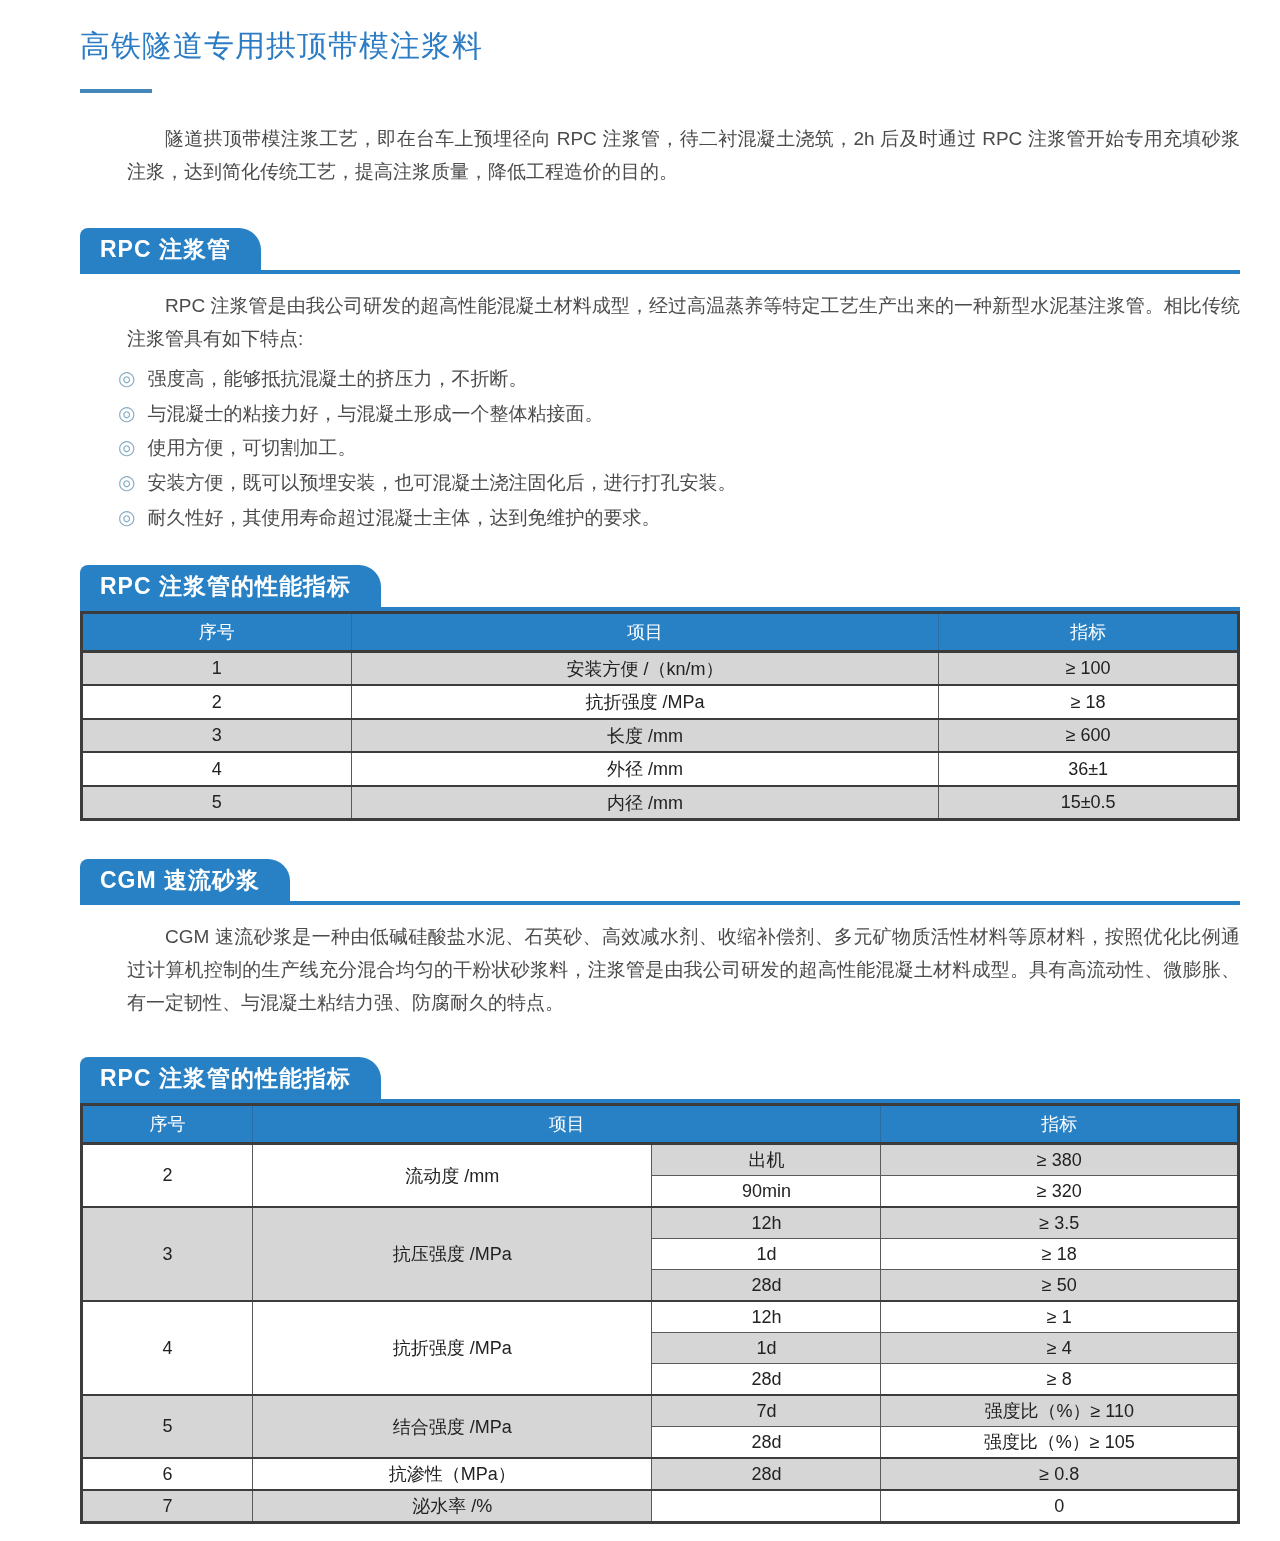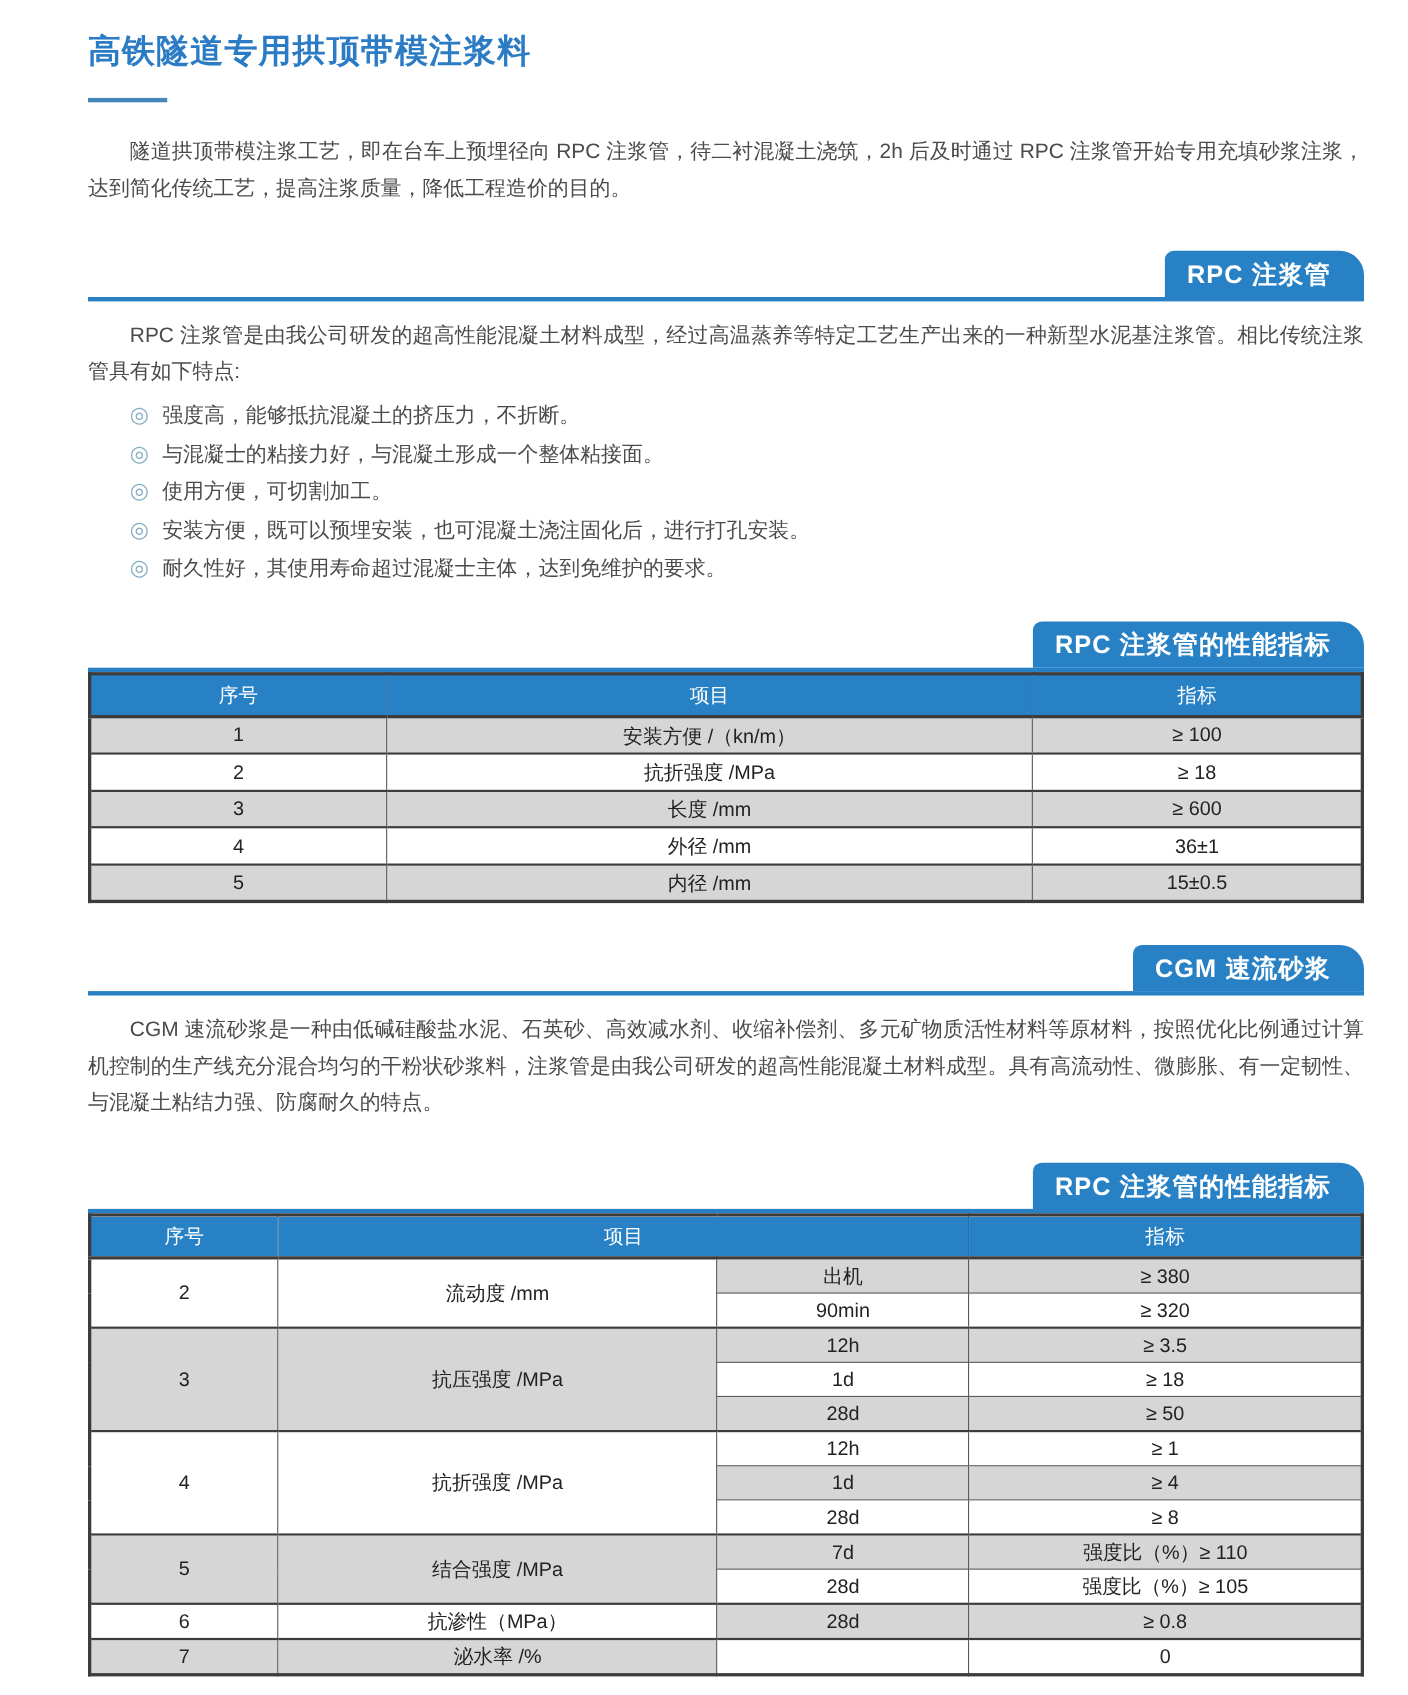--- a/index.html
+++ b/index.html
@@ -11,35 +11,34 @@
     --text-cell:#222;
   }
   html,body{margin:0;padding:0;background:#fff;}
   body{
     width:1280px;min-height:1541px;box-sizing:border-box;
     padding:26px 40px 40px 80px;
     font-family:"Liberation Sans","DejaVu Sans",sans-serif;
     background:#fff;
   }
   .page-title{
-    margin:0;font-size:30px;font-weight:bold;color:#2b7cc4;letter-spacing:1px;
+    margin:0;font-size:30px;font-weight:normal;color:#2b7cc4;letter-spacing:1px;
   }
   .title-underline{
     width:72px;height:4px;background:#4587b8;margin-top:22px;
   }
   .para{
     font-size:19px;color:var(--text-body);line-height:1.72;text-align:justify;
     margin:0;
   }
-  .para.indent{text-indent:2em;}
+  .para.indent{text-indent:2em;margin-left:47px;}
   .intro{margin-top:30px;}
   .section-header{
     border-bottom:4px solid var(--accent);
     line-height:0;
-    text-align:right;
   }
   .sh-1{margin-top:40px;}
   .sh-2{margin-top:34px;}
   .sh-3{margin-top:38px;}
   .sh-4{margin-top:38px;}
   .section-tab{
     display:inline-block;background:var(--accent);color:#fff;font-weight:bold;
     font-size:23px;line-height:1;padding:10px 30px 9px 20px;
     border-radius:8px 22px 0 0;letter-spacing:1px;
   }

